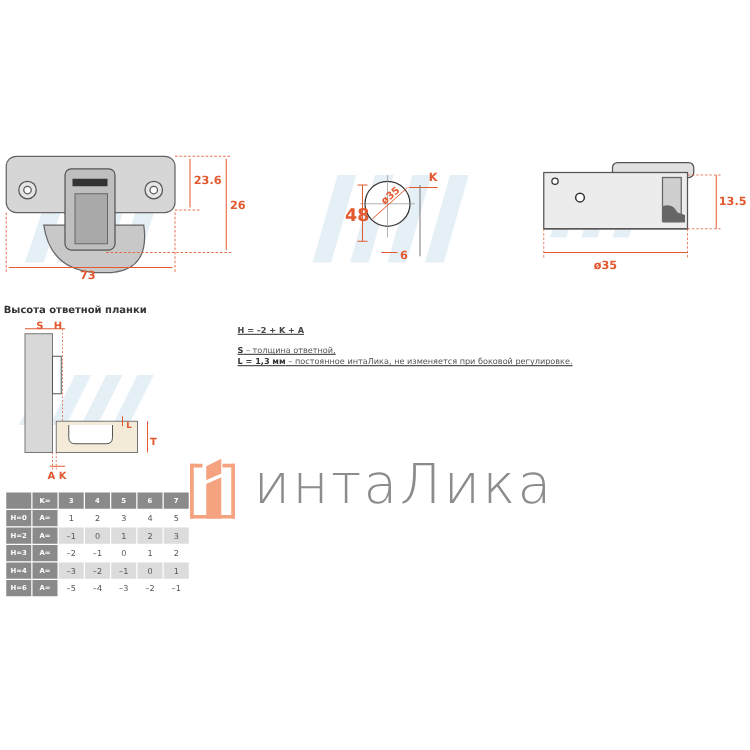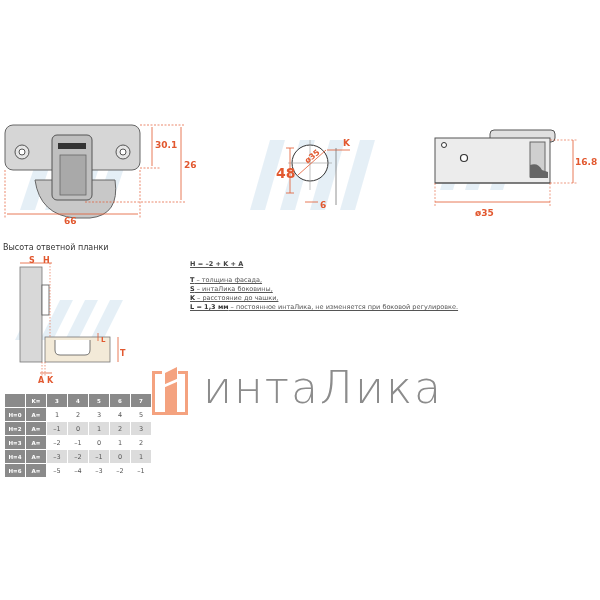--- a/index.html
+++ b/index.html
@@ -1,19 +1,19 @@
 <!DOCTYPE html>
 <html><head>
 <meta charset="utf-8">
 <style>
   html, body { margin:0; padding:0; background:#ffffff; }
   body { width:600px; height:600px; position:relative; overflow:hidden; font-family:"DejaVu Sans", sans-serif; }
   .abs { position:absolute; }
   .dim { color:#e2582f; font-weight:bold; font-family:"DejaVu Sans", sans-serif; }
-  .section-title { font-size:8px; font-weight:normal; color:#333; }
+  .section-title { font-size:8px; font-weight:bold; color:#333; }
   .formula { font-size:6.5px; color:#555; line-height:9px;text-decoration:underline; }
   .formula b { color:#333; }
   table.adj { border-collapse:separate; border-spacing:1px; font-size:6.5px; font-family:"DejaVu Sans", sans-serif; }
   table.adj td { width:20px; height:13px; text-align:center; padding:0; }
   table.adj td.hdr { background:#8a8a8a; color:#fff; font-weight:bold; font-size:5.5px; }
   table.adj tr.even td.val { background:#dcdcdc; color:#555; }
   table.adj tr.odd td.val { background:#ffffff; color:#555; }
   .logo-text { font-size:44px; color:#8c8c8c; letter-spacing:2px; font-family:"DejaVu Sans", sans-serif; font-weight:300; }
 </style>
 </head>
@@ -55,23 +55,23 @@
     <line x1="85" y1="92" x2="185" y2="92"></line>
       <line x1="5" y1="60" x2="5" y2="108"></line>
       <line x1="140" y1="60" x2="140" y2="108"></line>
   </g>
   <g stroke="#e2582f" stroke-width="0.8">
     <line x1="152" y1="17" x2="152" y2="56"></line>
       <line x1="181" y1="17" x2="181" y2="90"></line>
     <line x1="7" y1="104" x2="138" y2="104"></line>
   </g>
 </svg>
-<div class="abs dim" style="left:155px;top:140px;font-size:9px">30.1</div>
+<div class="abs dim" style="left:155px;top:140px;font-size:9px">23.6</div>
 <div class="abs dim" style="left:184px;top:160px;font-size:9px">26</div>
-<div class="abs dim" style="left:64px;top:216px;font-size:9px">66</div>
+<div class="abs dim" style="left:64px;top:216px;font-size:9px">73</div>
 
 <svg class="abs" style="left:240px;top:120px" width="140" height="100">
   <circle cx="70" cy="43" r="18" fill="#fff" stroke="#333" stroke-width="1"></circle>
   <g stroke="#999" stroke-width="0.6">
       <line x1="70" y1="20" x2="70" y2="70"></line>
       <line x1="48" y1="43" x2="92" y2="43"></line>
     </g>
   <line x1="58" y1="55" x2="86" y2="30" stroke="#e2582f" stroke-width="0.8"></line>
   <g stroke="#e2582f" stroke-width="0.8">
     <line x1="50" y1="28" x2="50" y2="73"></line>
@@ -99,21 +99,21 @@
     <line x1="153" y1="30" x2="153" y2="73"></line>
       <line x1="15" y1="92" x2="130" y2="92"></line>
   </g>
   <g stroke="#e2582f" stroke-width="0.6" stroke-dasharray="2,1.5">
     <line x1="130" y1="30" x2="157" y2="30"></line>
       <line x1="130" y1="73" x2="157" y2="73"></line>
     <line x1="15" y1="73" x2="15" y2="96"></line>
       <line x1="130" y1="73" x2="130" y2="96"></line>
   </g>
 </svg>
-<div class="abs dim" style="left:575px;top:157px;font-size:9px">16.8</div>
+<div class="abs dim" style="left:575px;top:157px;font-size:9px">13.5</div>
 <div class="abs dim" style="left:475px;top:208px;font-size:9px">ø35</div>
 
 <div class="abs section-title" style="left:3px;top:243px">Высота ответной планки</div>
 <svg class="abs" style="left:0;top:255px" width="140" height="130">
   <rect x="20" y="12" width="22" height="95" fill="#d8d8d8" stroke="#777" stroke-width="0.8"></rect>
   <rect x="42" y="30" width="7" height="30" fill="#fff" stroke="#555" stroke-width="0.8"></rect>
   <rect x="45" y="82" width="65" height="25" fill="#f3ead8" stroke="#777" stroke-width="0.8"></rect>
   <path d="M55,85 L55,95 Q55,100 60,100 L85,100 Q90,100 90,95 L90,85" fill="#fff" stroke="#555" stroke-width="0.8"></path>
   <g stroke="#e2582f" stroke-width="0.8">
     <line x1="20" y1="8" x2="42" y2="8"></line>
@@ -131,23 +131,21 @@
 <div class="abs dim" style="left:29px;top:256px;font-size:8px">S</div>
 <div class="abs dim" style="left:43px;top:256px;font-size:8px">H</div>
 <div class="abs dim" style="left:101px;top:336px;font-size:7px">L</div>
 <div class="abs dim" style="left:120px;top:349px;font-size:8px">T</div>
 <div class="abs dim" style="left:38px;top:376px;font-size:8px">A</div>
 <div class="abs dim" style="left:47px;top:376px;font-size:8px">K</div>
 
 <div class="abs formula" style="left:190px;top:260px">
   <div style="font-weight:bold;color:#444">H = –2 + K + A</div>
   <div style="height:7px"></div>
-  <div><b>T</b><span> – толщина фасада,</span></div>
-  <div><b>S</b><span> – интаЛика боковины,</span></div>
-  <div><b>K</b><span> – расстояние до чашки,</span></div>
+  <div><b>S</b><span> – толщина ответной,</span></div>
   <div><b>L = 1,3 мм</b><span> – постоянное интаЛика, не изменяется при боковой регулировке.</span></div>
 </div>
 
 <table class="adj abs" style="left:4px;top:393px">
   <tbody>
       <tr>
     <td class="hdr"></td>
     <td class="hdr">K=</td>
     <td class="hdr">3</td>
     <td class="hdr">4</td>

